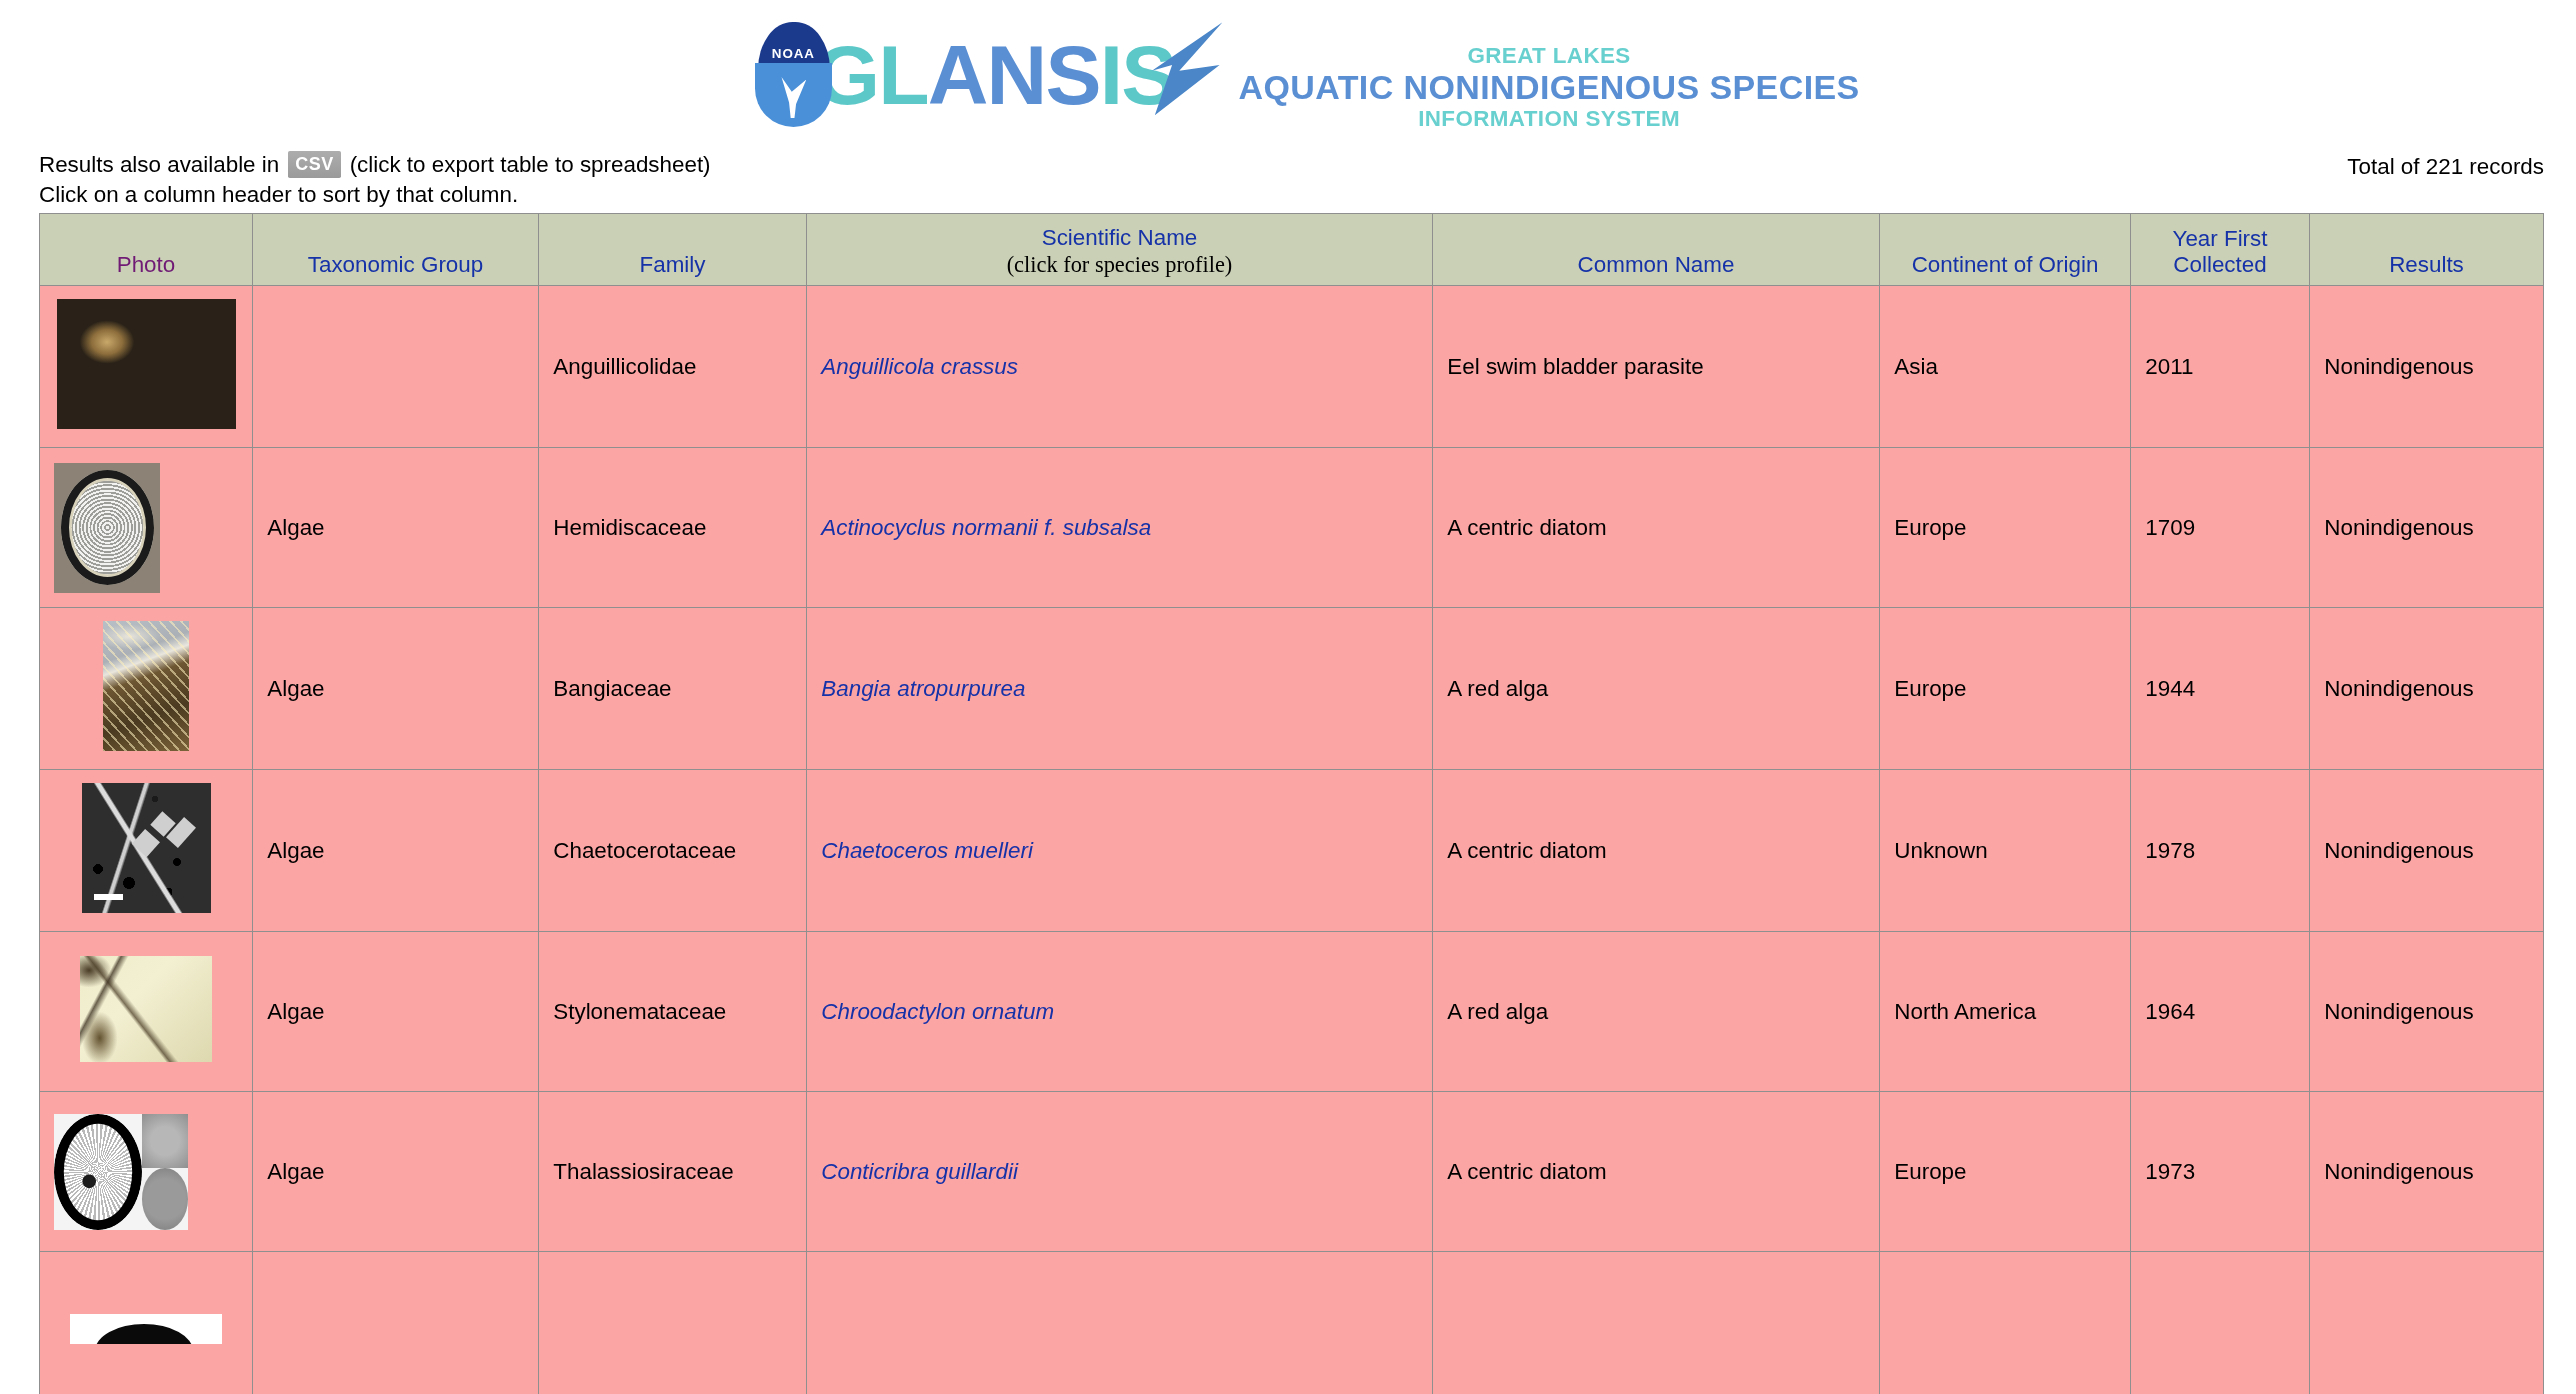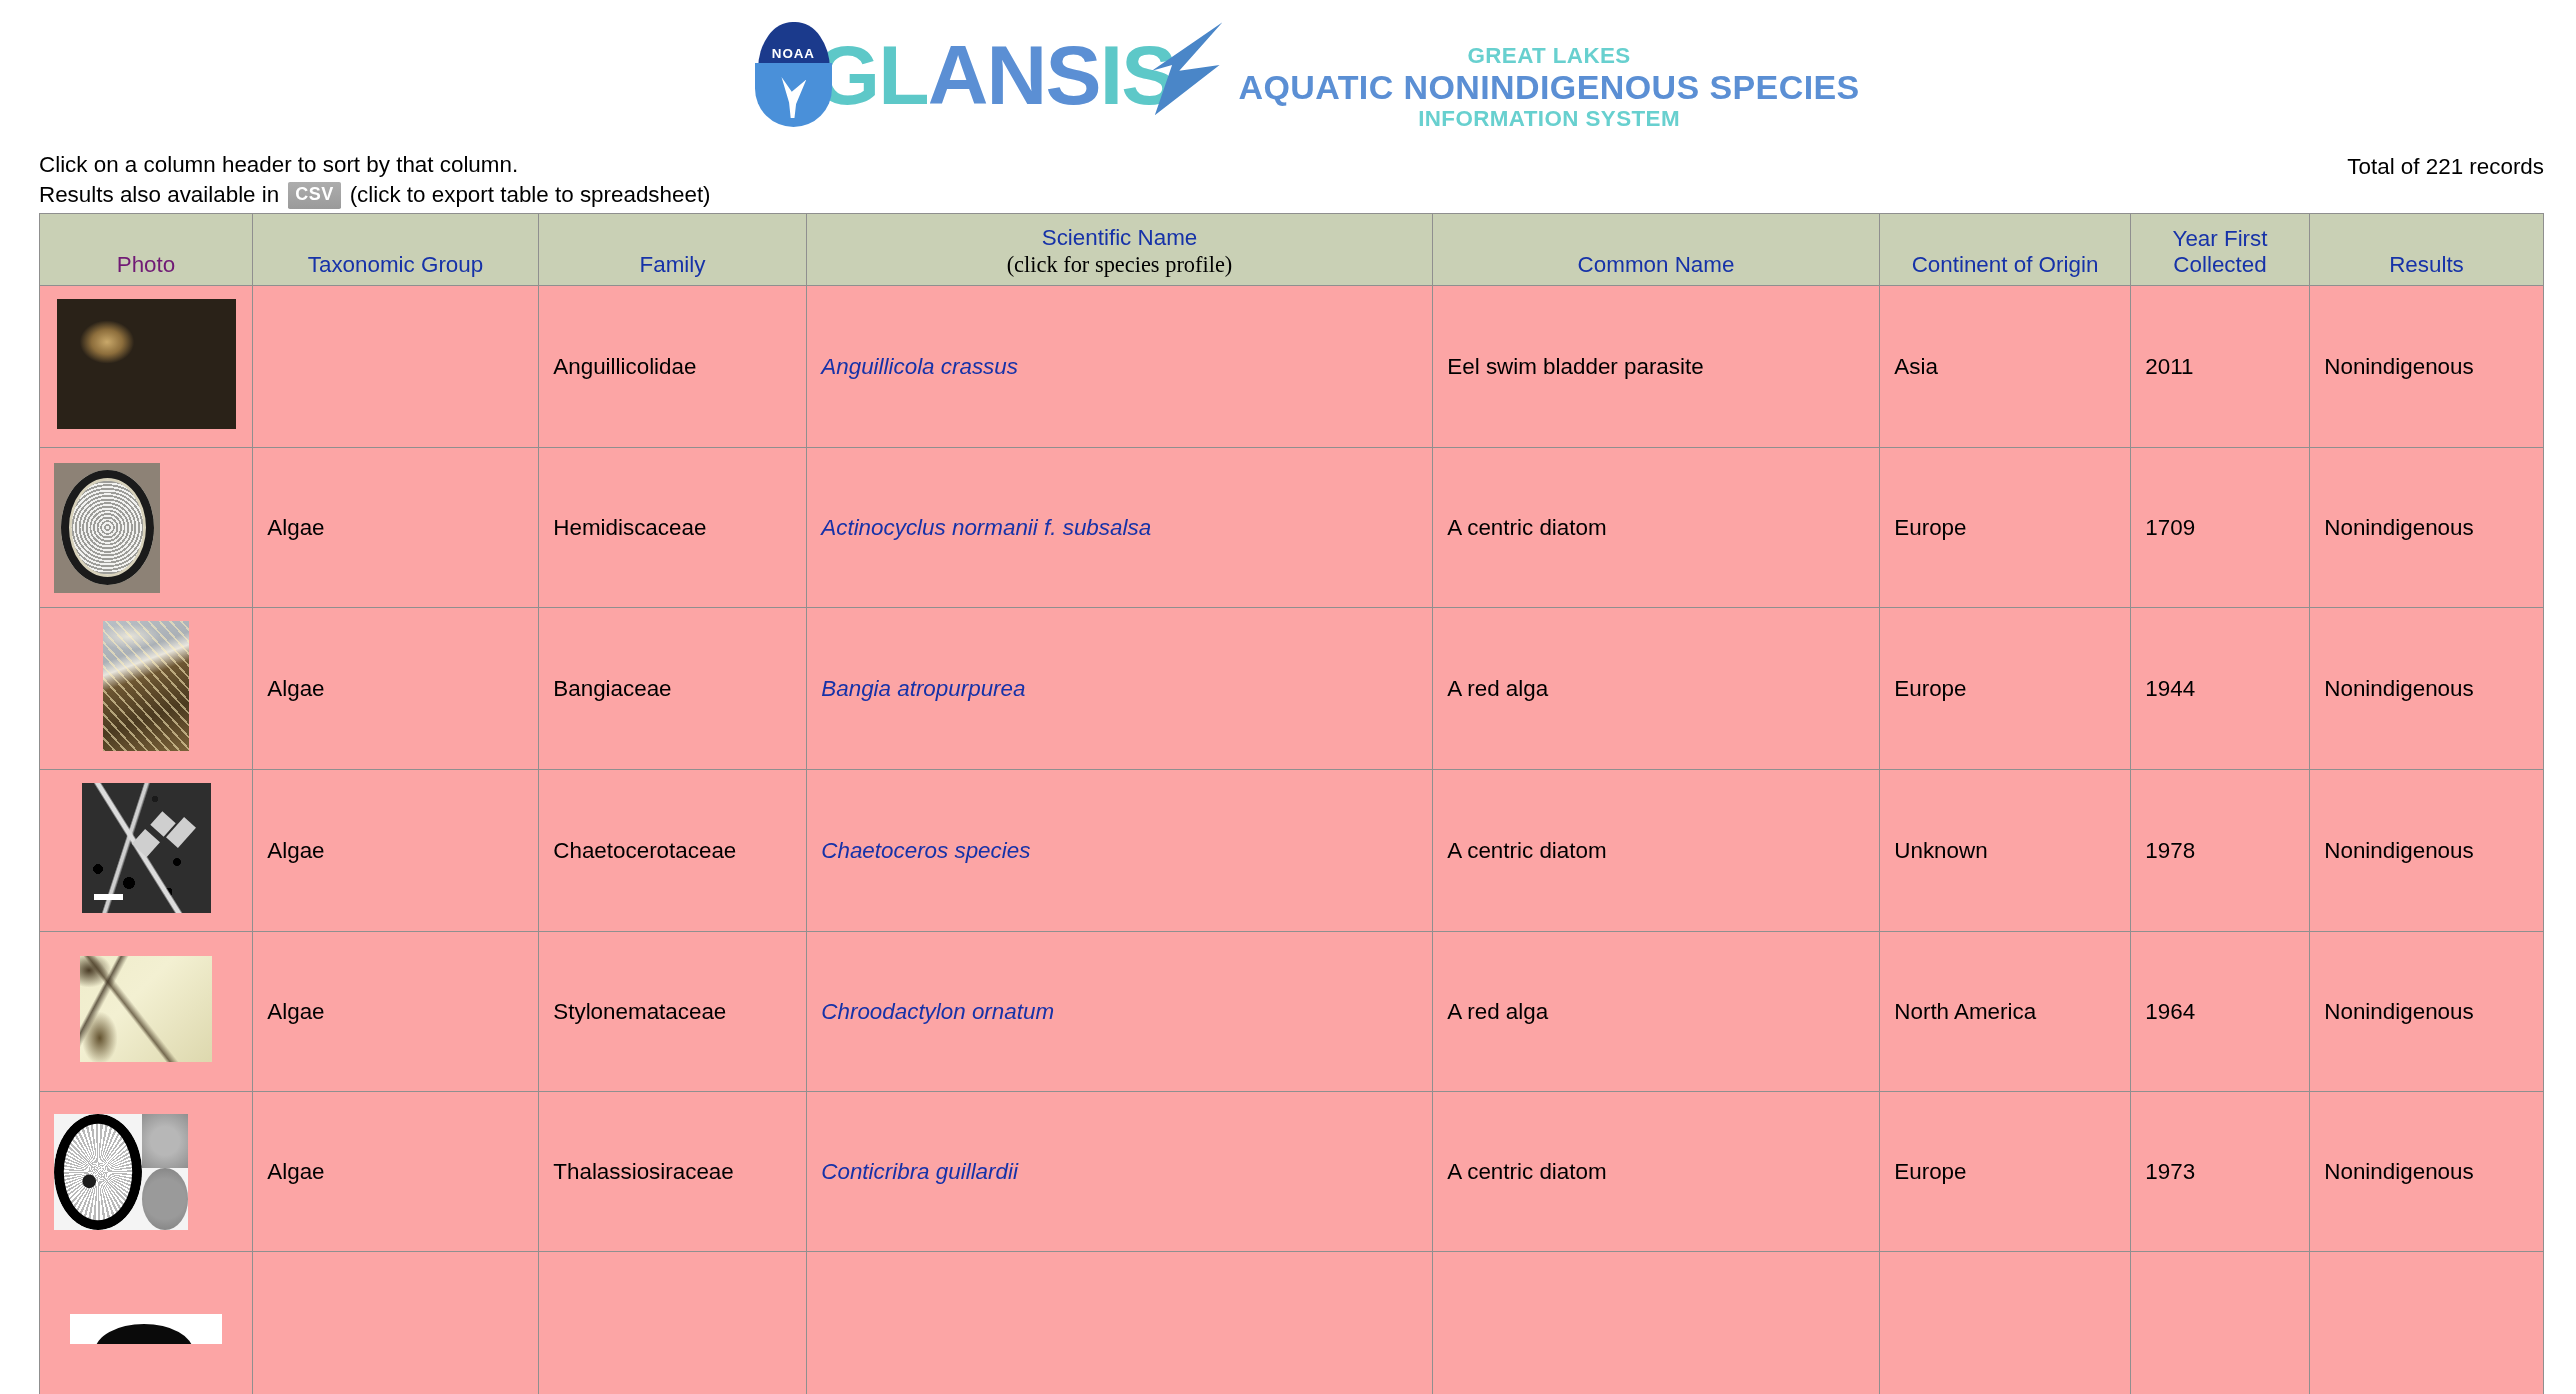--- a/index.html
+++ b/index.html
@@ -345,26 +345,26 @@
       <div class="tag-small">GREAT LAKES</div>
       <div class="tag-big">AQUATIC NONINDIGENOUS SPECIES</div>
       <div class="tag-small2">INFORMATION SYSTEM</div>
     </div>
 
   </div>
 </div>
 
 <div class="info-bar">
   <div class="info-left">
-    <div>Click on a column header to sort by that column.</div>
     <div>
       <span>Results also available in</span>
       <span class="csv-badge">CSV</span>
       <span>(click to export table to spreadsheet)</span>
     </div>
+    <div>Click on a column header to sort by that column.</div>
   </div>
   <div class="info-right">Total of 221 records</div>
 </div>
 
 <div class="table-wrap">
   <table class="results">
     <colgroup>
       <col class="w-photo">
         <col class="w-taxon">
         <col class="w-fam">
@@ -457,21 +457,21 @@
         <td class="c-photo">
           <span class="thumb ph4">
             <span class="cell c-a"></span>
             <span class="cell c-b"></span>
             <span class="cell c-c"></span>
           </span>
         </td>
         <td>Algae</td>
         <td>Chaetocerotaceae</td>
         <td class="c-sci">
-          <a href="#">Chaetoceros species</a>
+          <a href="#">Chaetoceros muelleri</a>
         </td>
         <td>A centric diatom</td>
         <td>Unknown</td>
         <td>1978</td>
         <td>Nonindigenous</td>
       </tr>
 
       <tr>
         <td class="c-photo">
           <span class="thumb ph5"></span>

